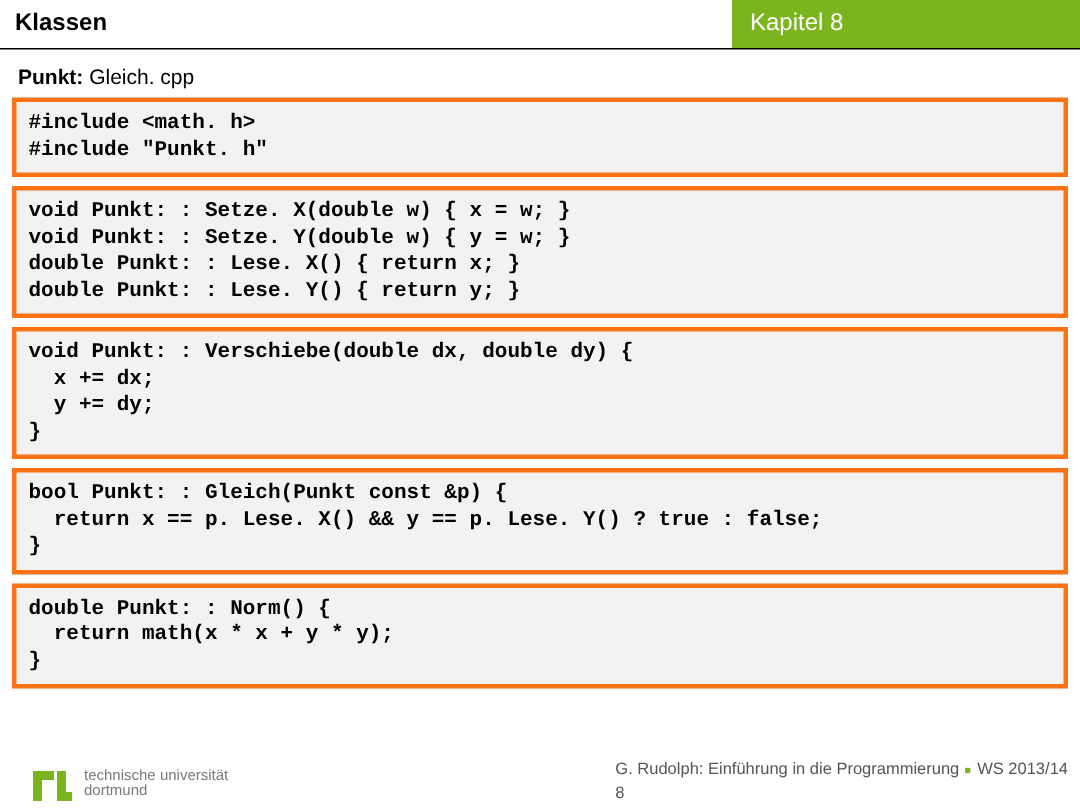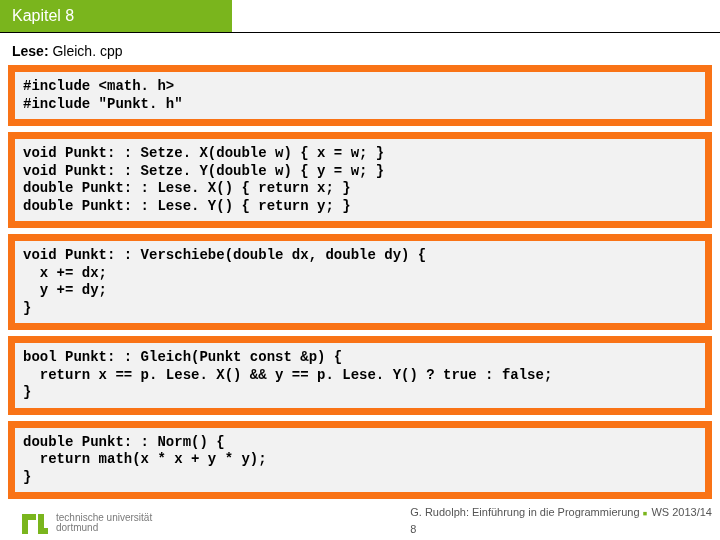--- a/index.html
+++ b/index.html
@@ -37,21 +37,21 @@
     font-size: 16px;
   }
   .subtitle {
     padding: 10px 12px 6px 12px;
     font-size: 14px;
   }
   .subtitle b { font-weight: bold; }
   .code-block {
     margin: 0 8px 6px 8px;
     background: #f2f2f2;
-    border: 7px solid #f97316;
+    border: 3px solid #f97316;
     padding: 6px 8px;
     font-family: "Courier New", monospace;
     font-weight: bold;
     font-size: 14px;
     line-height: 1.25;
     white-space: pre;
   }
   .footer {
     position: absolute;
     bottom: 4px;
@@ -83,25 +83,26 @@
   .tu-logo .v2 { width:6px; height:20px; left:18px; top:4px; }
   .tu-logo .h2 { width:10px; height:6px; left:18px; bottom:2px; }
   .logo-text { font-size:10px; line-height:1.05; }
   .footer-right { text-align: left; line-height: 1.3; }
   .dot { color:#7ab51d; font-size:14px; vertical-align:middle; }
 </style>
 </head>
 <body>
 
 <div class="header">
+  <div class="header-left">Klassen</div>
   <div class="header-right">Kapitel 8</div>
 </div>
 
 <div class="subtitle">
-  <b>Lese:</b>
+  <b>Punkt:</b>
   <span>Gleich. cpp</span>
 </div>
 
 <div class="code-block">#include &lt;math. h&gt;
 #include "Punkt. h"</div>
 <div class="code-block">void Punkt: : Setze. X(double w) { x = w; }
 void Punkt: : Setze. Y(double w) { y = w; }
 double Punkt: : Lese. X() { return x; }
 double Punkt: : Lese. Y() { return y; }</div>
 <div class="code-block">void Punkt: : Verschiebe(double dx, double dy) {

